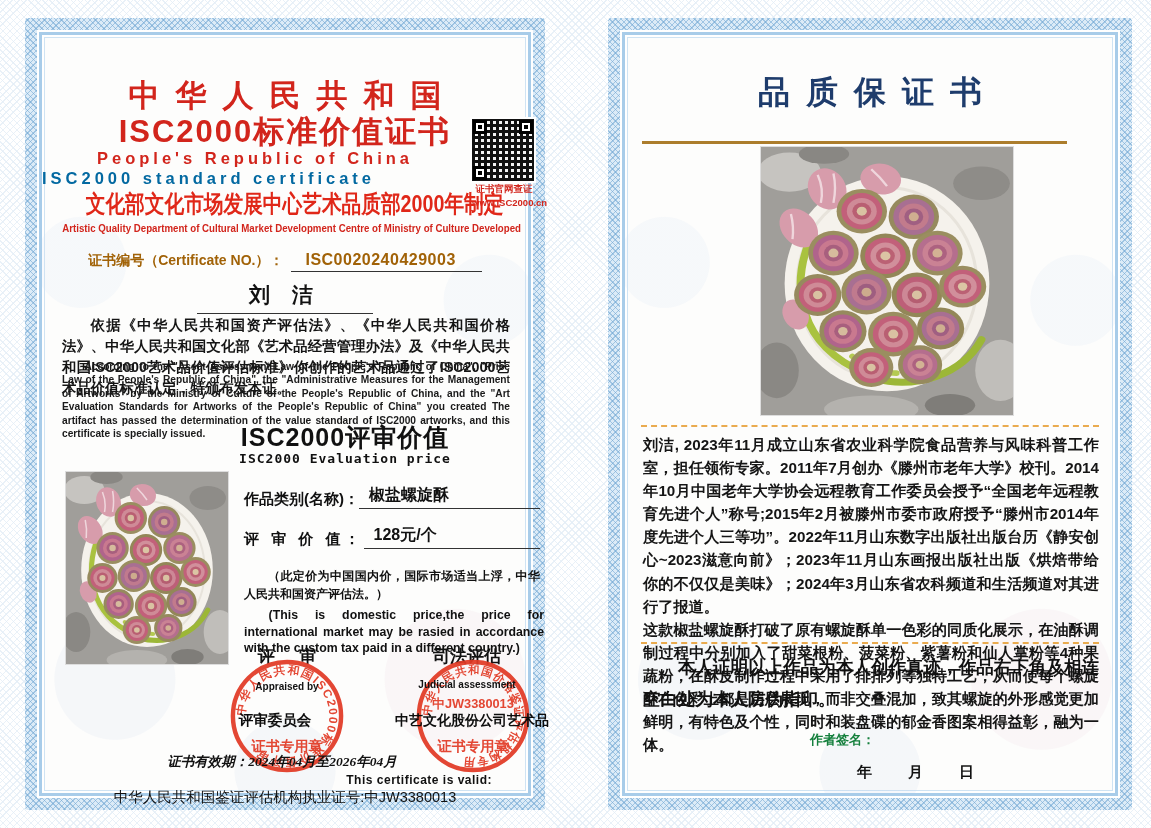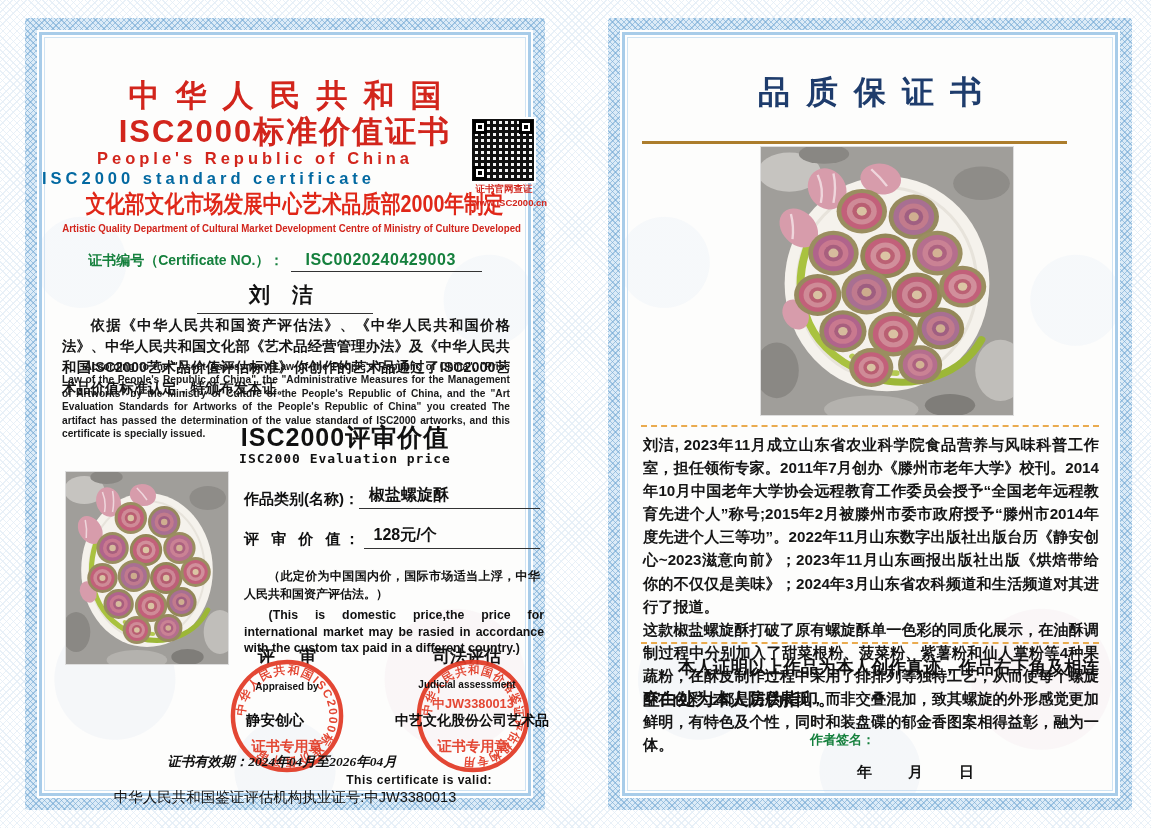--- a/index.html
+++ b/index.html
@@ -44,21 +44,21 @@
       repeating-linear-gradient(90deg,#111 0 3px,#f4f4f4 3px 6px);
     outline:2px solid #fff;}
   .qr-finder{position:absolute;width:14px;height:14px;background:#fff;border:3px solid #000;box-sizing:border-box;}
   .qr-finder::after{content:"";position:absolute;inset:2px;background:#000;}
   .qr-f1{left:1px;top:1px;} .qr-f2{right:1px;top:1px;} .qr-f3{left:1px;bottom:1px;}
   .qr-cap{font-size:9.5px;font-weight:700;color:#d2251c;text-align:center;line-height:1.25;margin-top:2px;white-space:nowrap;}
   .lc-banner{left:0;right:0;top:153px;font-size:24px;font-weight:900;color:#e02718;
     text-align:center;white-space:nowrap;transform:scaleX(.82);transform-origin:50% 50%;}
   .lc-issuer-en{left:6px;right:6px;top:188px;font-size:10.3px;font-weight:800;color:#d2251c;
     text-align:center;white-space:nowrap;transform:scaleX(.94);transform-origin:50% 50%;}
-  .lc-certno{left:0;right:0;top:216px;text-align:center;font-size:14px;font-weight:700;color:#15803d;}
+  .lc-certno{left:0;right:0;top:216px;text-align:center;font-size:14px;font-weight:700;color:#a16207;}
   .lc-certno .certno-value{display:inline-block;font-size:16px;font-weight:800;letter-spacing:.5px;
     border-bottom:1.5px solid #333;padding:0 26px 2px 14px;margin-left:8px;}
   .lc-name{left:0;right:0;top:246px;text-align:center;}
   .lc-name span{display:inline-block;font-size:21px;font-weight:800;color:#111;letter-spacing:8px;
     border-bottom:1.5px solid #333;padding:0 52px 4px;}
   .lc-body-cn{left:20px;right:18px;top:280px;font-size:14.3px;font-weight:700;color:#151515;
     line-height:1.48;text-align:justify;text-indent:2em;}
   .lc-body-en{left:20px;right:18px;top:325px;font-size:10.2px;font-weight:600;color:#1a1a1a;
     line-height:1.32;text-align:justify;text-indent:2.2em;}
   .lc-eval-cn{left:120px;right:0;top:386px;font-size:25px;font-weight:900;color:#111;text-align:center;letter-spacing:1px;}
@@ -317,21 +317,21 @@
       <circle cx="60" cy="60" r="55" fill="none" stroke="#e23a25" stroke-width="4.5"></circle>
       <path id="ringR" d="M60,60 m-43,0 a43,43 0 1,1 86,0 a43,43 0 1,1 -86,0" fill="none"></path>
       <text fill="#e23a25" font-size="11.5" font-weight="bold" letter-spacing="1">
         <textPath href="#ringR">中华人民共和国价格鉴证评估机构专用</textPath>
       </text>
       <text x="60" y="52" text-anchor="middle" fill="#e23a25" font-size="13" font-weight="bold">中JW3380013</text>
       <text x="60" y="96" text-anchor="middle" fill="#e23a25" font-size="14.5" font-weight="bold">证书专用章</text>
     </svg>
 
     <div class="seal-org org1">
-      <div>静安创心</div>
+      <div>评审委员会</div>
     </div>
     <div class="seal-org org2">
       <div>中艺文化股份公司艺术品</div>
     </div>
 
     <div class="abs lc-validity">证书有效期：2024年04月至2026年04月</div>
     <div class="abs lc-validity-en">This certificate is valid:</div>
     <div class="abs lc-license">中华人民共和国鉴证评估机构执业证号:中JW3380013</div>
   </div>
 </div>

